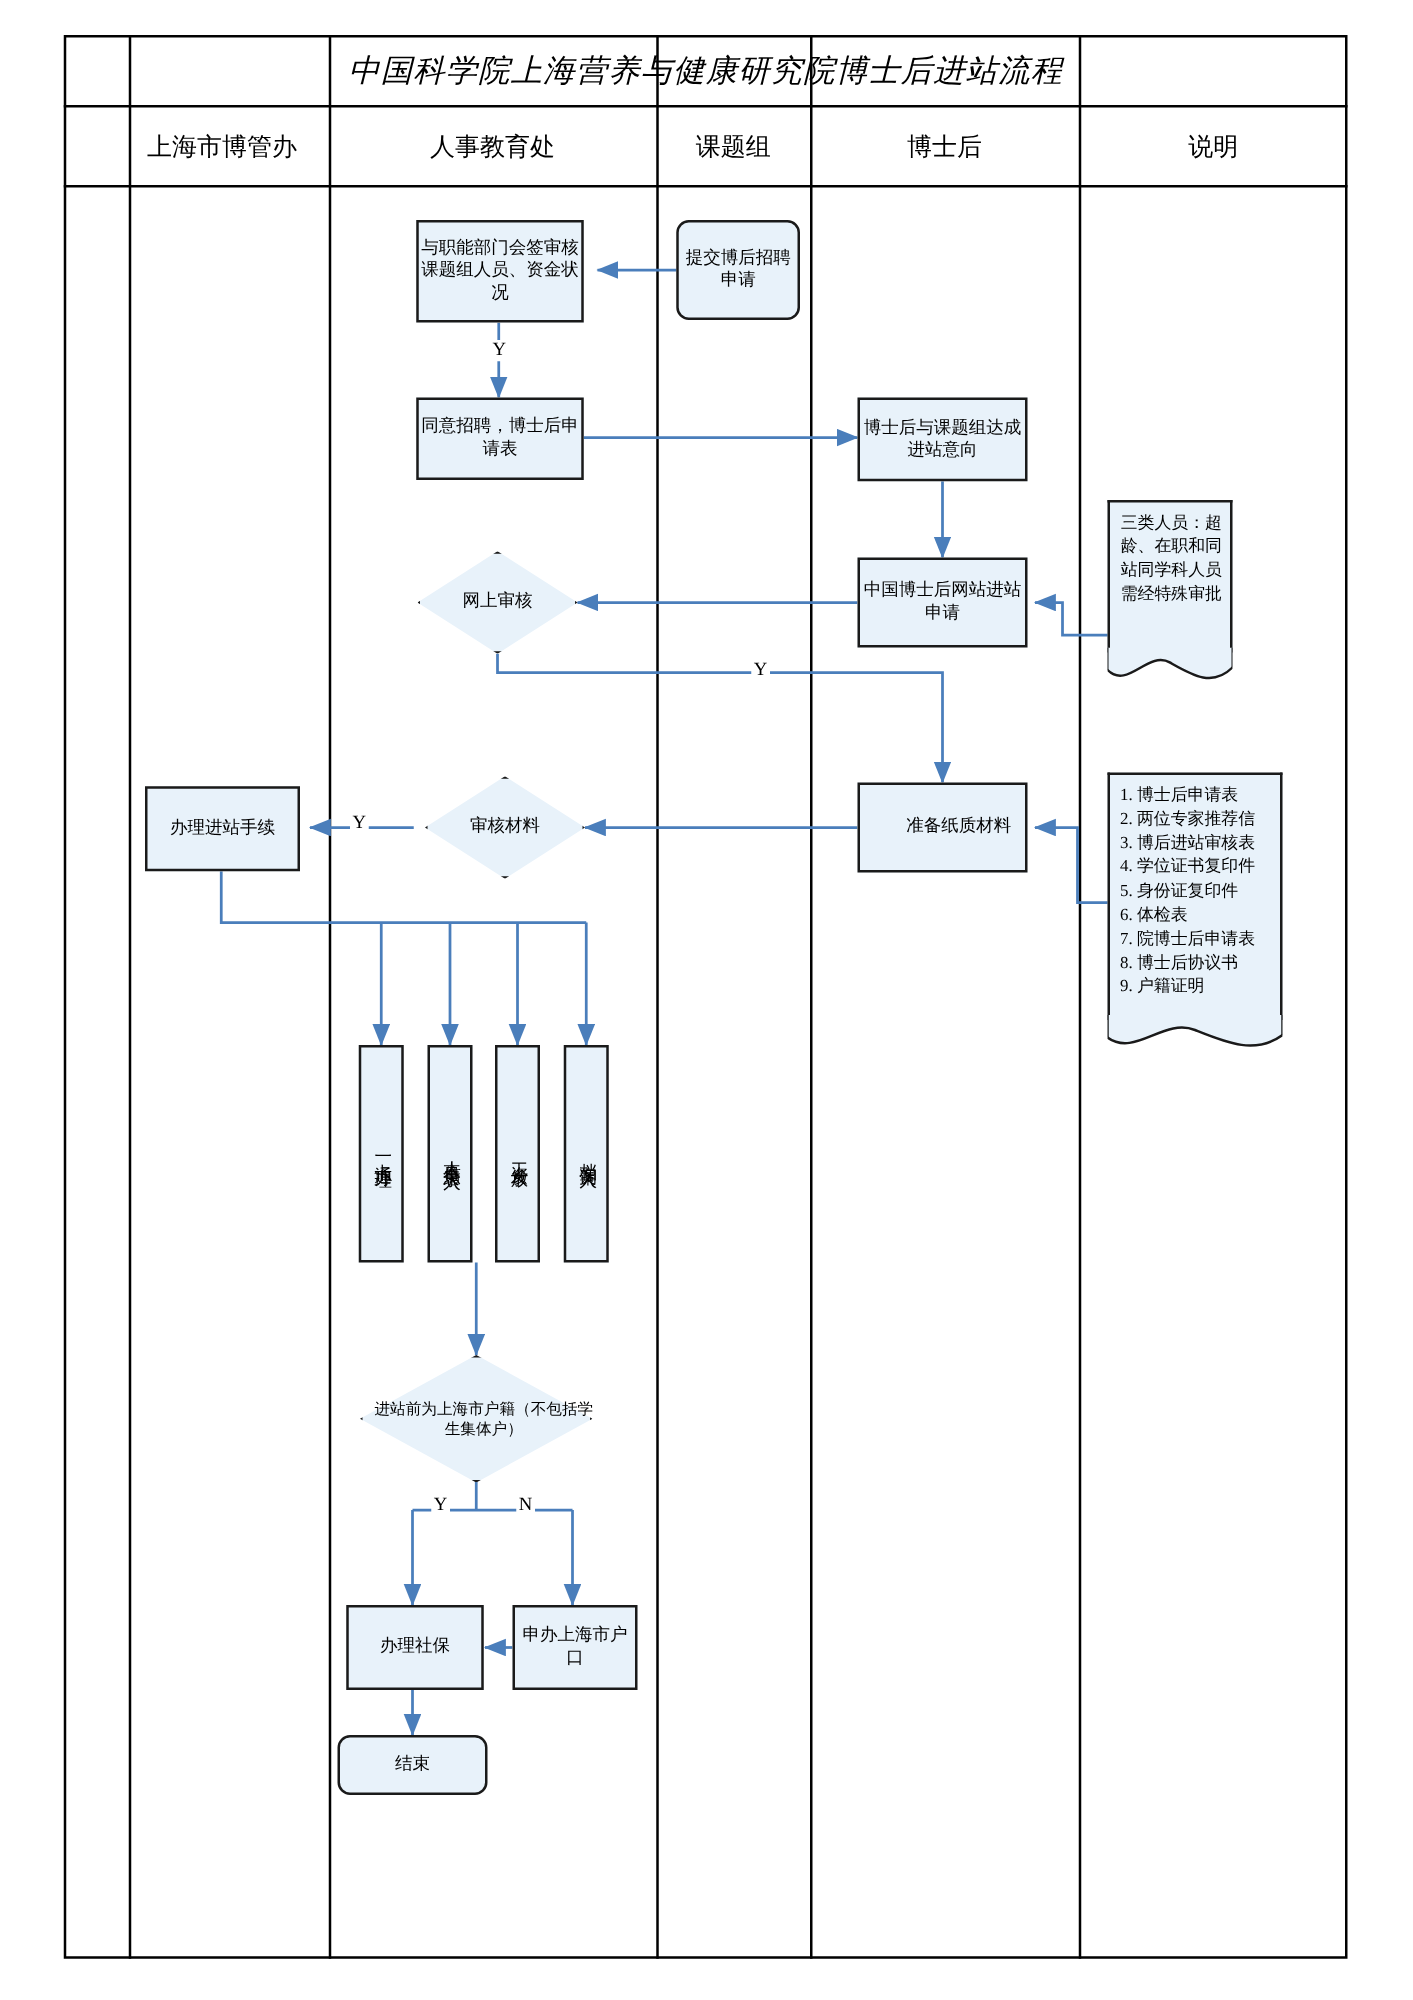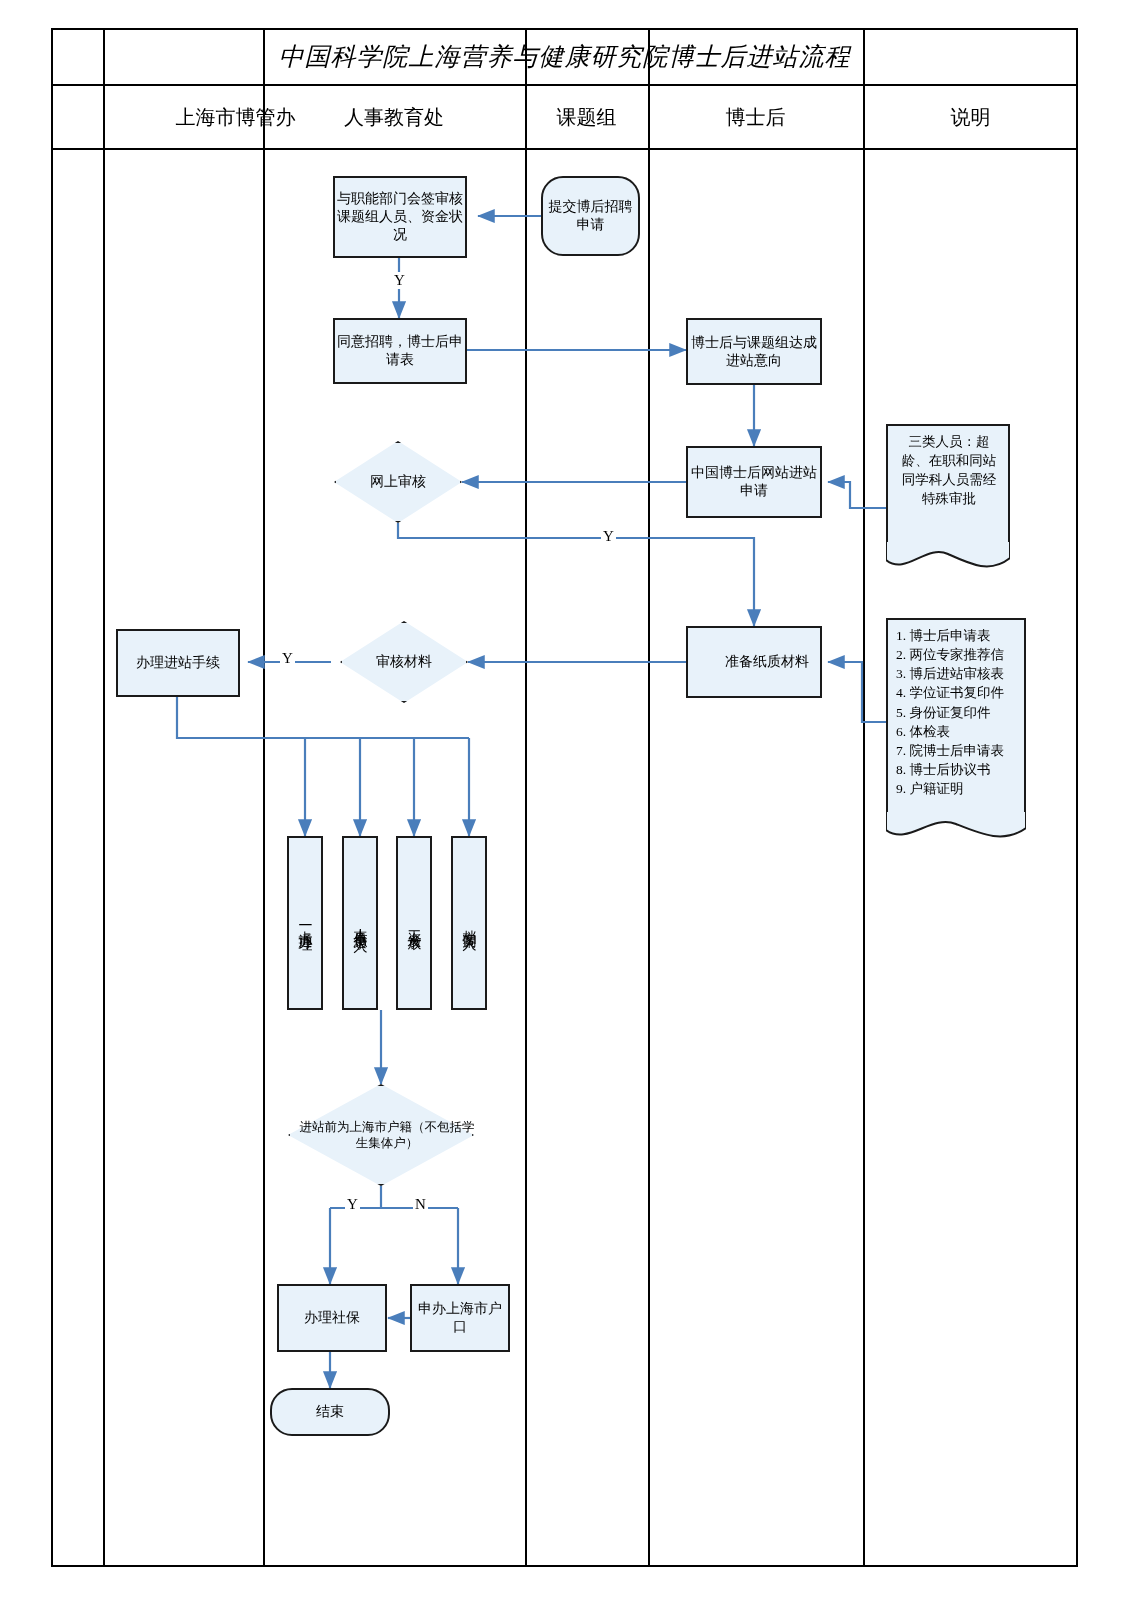--- a/index.html
+++ b/index.html
@@ -17,21 +17,21 @@
   .vline{position:absolute;width:0;border-left:2px solid #000;top:28px;height:1539px;}
   .hline-head{position:absolute;left:51px;top:148px;width:1027px;border-top:2px solid #000;}
 
   .hdr{position:absolute;top:86px;height:62px;display:flex;align-items:center;
        justify-content:center;font-size:20px;color:#000;}
 
   
   .node{position:absolute;box-sizing:border-box;background:#e8f2fa;border:2px solid #1a1a1a;
         display:flex;align-items:center;justify-content:center;text-align:center;
         font-size:14px;line-height:1.28;color:#000;padding:2px;}
-  .term{border-radius:22px;}
+  .term{border-radius:10px;}
   .vtext{writing-mode:vertical-rl;text-orientation:upright;letter-spacing:2px;
          line-height:1;}
 
   
   .dia-wrap{position:absolute;}
   .dia-shape{position:absolute;left:0;top:0;width:100%;height:100%;
              background:#e8f2fa;border:2px solid #1a1a1a;box-sizing:border-box;
              transform-origin:center;}
   .dia-label{position:absolute;left:0;top:0;width:100%;height:100%;
              display:flex;align-items:center;justify-content:center;text-align:center;
@@ -62,21 +62,21 @@
   </div>
 
   <div class="hline-head"></div>
 
   <div class="vline" style="left:103px;"></div>
   <div class="vline" style="left:263px;"></div>
   <div class="vline" style="left:525px;"></div>
   <div class="vline" style="left:648px;"></div>
   <div class="vline" style="left:863px;"></div>
 
-  <div class="hdr" style="left:117px;width:149px;padding-left:44px;">
+  <div class="hdr" style="left:103px;width:149px;">
       <span>上海市博管办</span>
     </div>
   <div class="hdr" style="left:525px;width:123px;">
       <span>课题组</span>
     </div>
   <div class="hdr" style="left:263px;width:262px;">
       <span>人事教育处</span>
     </div>
   <div class="hdr" style="left:648px;width:215px;">
       <span>博士后</span>
@@ -204,21 +204,21 @@
   </div>
 
   <div class="node" style="left:410px;top:1284px;width:100px;height:68px;">
     <span>申办上海市户口</span>
   </div>
 
   <div class="node term" style="left:270px;top:1388px;width:120px;height:48px;">
     <span>结束</span>
   </div>
 
-  <div class="note" style="left:886px;top:424px;width:124px;height:146px;">
+  <div class="note" style="left:886px;top:400px;width:100px;height:146px;">
     <div class="note-body" style="height:122px;">
       <div class="note-txt center">
         <span>三类人员：超龄、在职和同站同学科人员需经特殊审批</span>
       </div>
     </div>
     <svg class="note-torn" style="top:118px;height:32px;" viewBox="0 0 124 32" preserveAspectRatio="none">
       <path d="M0,0 L0,18 C20,34 40,2 62,12 C84,22 104,32 124,16 L124,0 Z" fill="#e8f2fa" stroke="none"></path>
       <path d="M0,18 C20,34 40,2 62,12 C84,22 104,32 124,16" fill="none" stroke="#1a1a1a" stroke-width="2"></path>
       <path d="M0,0 L0,18 M124,0 L124,16" fill="none" stroke="#1a1a1a" stroke-width="2"></path>
     </svg>

